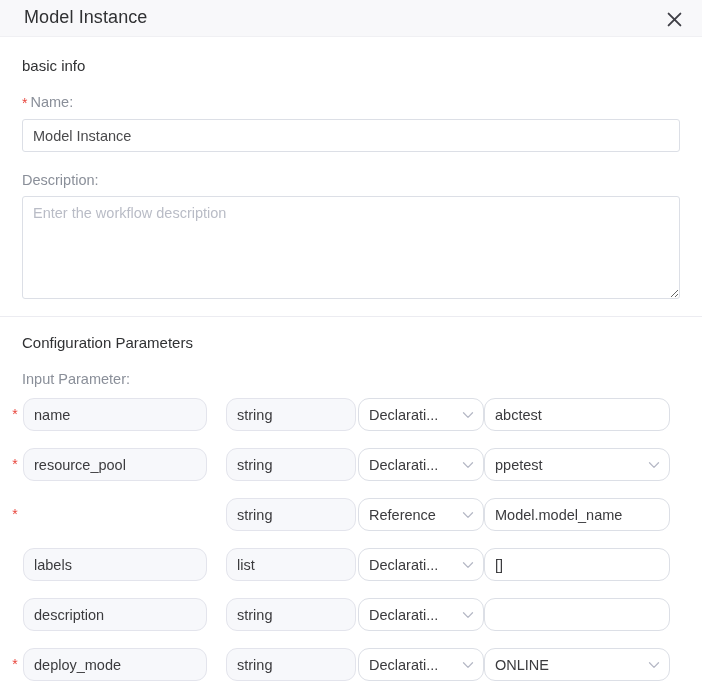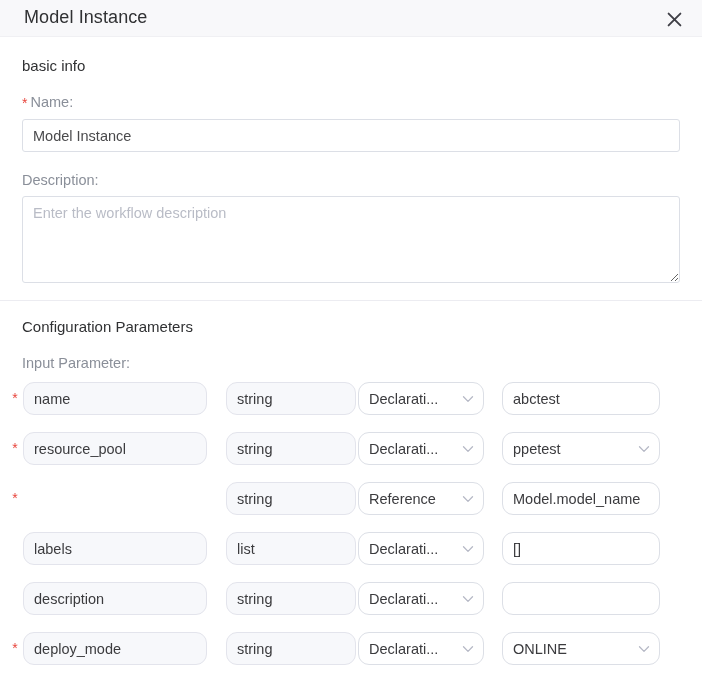--- a/index.html
+++ b/index.html
@@ -93,21 +93,21 @@
     background: #ffffff;
     padding: 0 10px;
     font-family: "Liberation Sans", sans-serif;
     font-size: 14.5px;
     color: #4a4a4c;
     outline: none;
   }
   .text-area {
     display: block;
     width: 100%;
-    height: 87px;
+    height: 103px;
     box-sizing: border-box;
     border: 1px solid #dcdfe6;
     border-radius: 3px;
     background: #ffffff;
     padding: 8px 10px;
     font-family: "Liberation Sans", sans-serif;
     font-size: 14.5px;
     color: #4a4a4c;
     outline: none;
     resize: vertical;
@@ -159,21 +159,21 @@
     padding: 0 10px;
     font-size: 14.5px;
     color: #3b3b3e;
     overflow: hidden;
     white-space: nowrap;
   }
   .cell.c-name  { left: 1px;   width: 184px; }
   .cell.c-type  { left: 194px; width: 130px; margin-left: 10px; }
   .cell.c-mode  { left: 336px; width: 126px;
                   background: #ffffff; border-color: #dcdfe6; }
-  .cell.c-value { left: 480px; width: 158px;
+  .cell.c-value { left: 462px; width: 186px;
                   background: #ffffff; border-color: #dcdfe6; }
 
   .cell .txt {
     flex: 0 0 auto;
     overflow: hidden;
     text-overflow: clip;
     white-space: nowrap;
   }
   .cell.c-mode .txt { max-width: 88px; text-overflow: ellipsis; overflow: hidden; }
   .cell.c-value .txt { max-width: 100%; }

